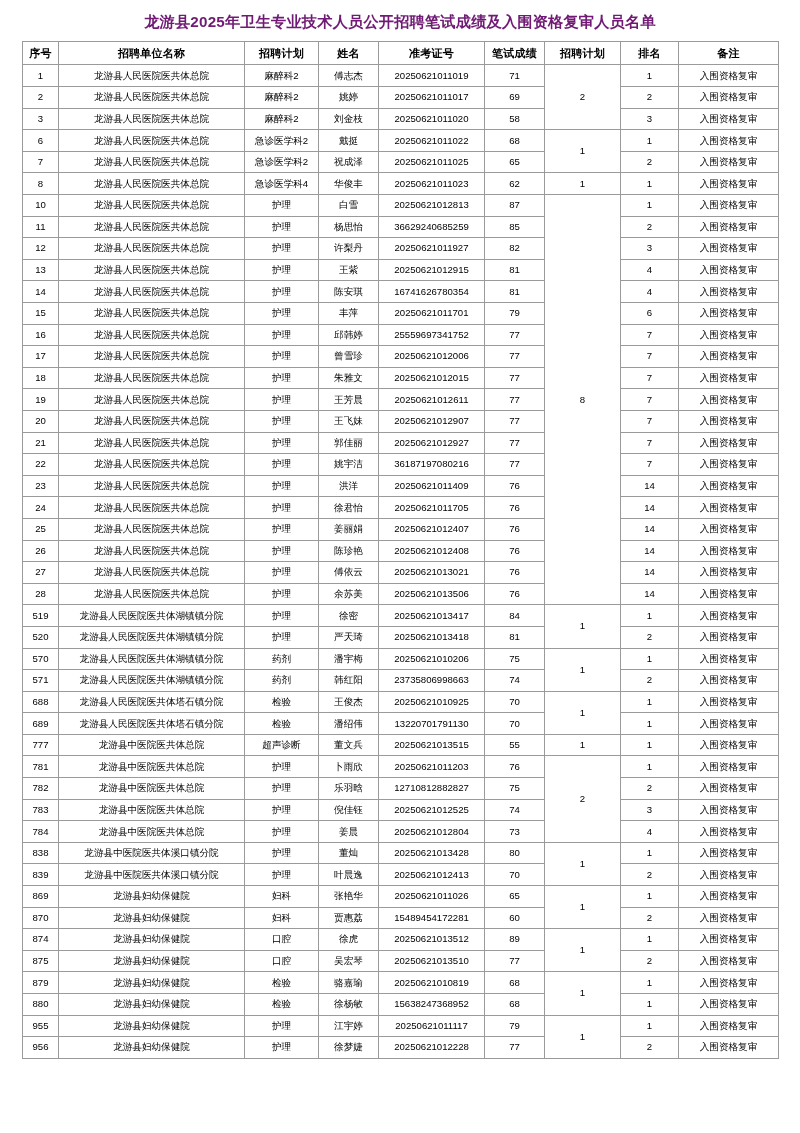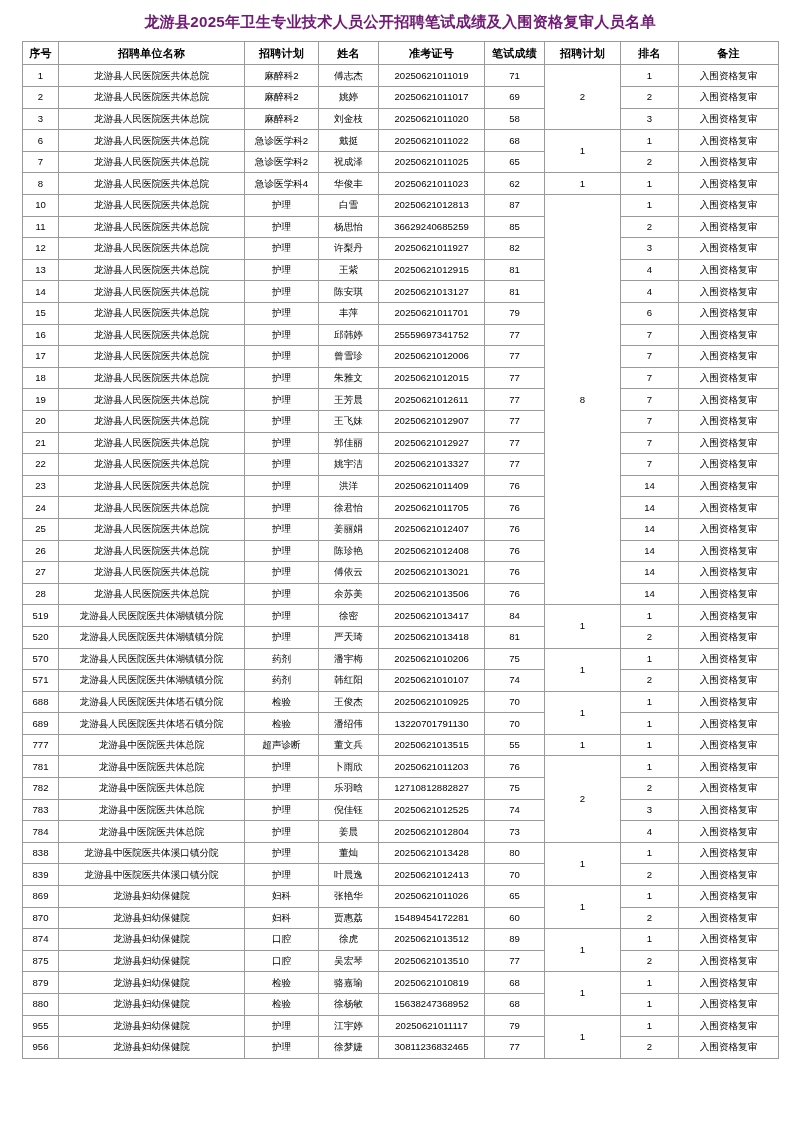--- a/index.html
+++ b/index.html
@@ -211,21 +211,21 @@
           <td class="ticket">20250621012915</td>
           <td class="score">81</td>
           <td class="rank">4</td>
           <td class="remark">入围资格复审</td>
         </tr>
         <tr>
           <td class="idx">14</td>
           <td class="unit">龙游县人民医院医共体总院</td>
           <td class="post">护理</td>
           <td class="name">陈安琪</td>
-          <td class="ticket">20250621013127</td>
+          <td class="ticket">16741626780354</td>
           <td class="score">81</td>
           <td class="rank">4</td>
           <td class="remark">入围资格复审</td>
         </tr>
         <tr>
           <td class="idx">15</td>
           <td class="unit">龙游县人民医院医共体总院</td>
           <td class="post">护理</td>
           <td class="name">丰萍</td>
           <td class="ticket">20250621011701</td>
@@ -291,21 +291,21 @@
           <td class="ticket">20250621012927</td>
           <td class="score">77</td>
           <td class="rank">7</td>
           <td class="remark">入围资格复审</td>
         </tr>
         <tr>
           <td class="idx">22</td>
           <td class="unit">龙游县人民医院医共体总院</td>
           <td class="post">护理</td>
           <td class="name">姚宇洁</td>
-          <td class="ticket">20250621013327</td>
+          <td class="ticket">36187197080216</td>
           <td class="score">77</td>
           <td class="rank">7</td>
           <td class="remark">入围资格复审</td>
         </tr>
         <tr>
           <td class="idx">23</td>
           <td class="unit">龙游县人民医院医共体总院</td>
           <td class="post">护理</td>
           <td class="name">洪洋</td>
           <td class="ticket">20250621011409</td>
@@ -393,21 +393,21 @@
           <td class="score">75</td>
           <td class="plan" rowspan="2">1</td>
           <td class="rank">1</td>
           <td class="remark">入围资格复审</td>
         </tr>
         <tr>
           <td class="idx">571</td>
           <td class="unit">龙游县人民医院医共体湖镇镇分院</td>
           <td class="post">药剂</td>
           <td class="name">韩红阳</td>
-          <td class="ticket">20250621010107</td>
+          <td class="ticket">23735806998663</td>
           <td class="score">74</td>
           <td class="rank">2</td>
           <td class="remark">入围资格复审</td>
         </tr>
         <tr>
           <td class="idx">688</td>
           <td class="unit">龙游县人民医院医共体塔石镇分院</td>
           <td class="post">检验</td>
           <td class="name">王俊杰</td>
           <td class="ticket">20250621010925</td>
@@ -571,21 +571,21 @@
           <td class="score">79</td>
           <td class="plan" rowspan="2">1</td>
           <td class="rank">1</td>
           <td class="remark">入围资格复审</td>
         </tr>
         <tr>
           <td class="idx">956</td>
           <td class="unit">龙游县妇幼保健院</td>
           <td class="post">护理</td>
           <td class="name">徐梦婕</td>
-          <td class="ticket">30811236832465</td>
+          <td class="ticket">20250621012228</td>
           <td class="score">77</td>
           <td class="rank">2</td>
           <td class="remark">入围资格复审</td>
         </tr>
       </tbody>
   </table>
 
 </div>
 
 </body></html>

